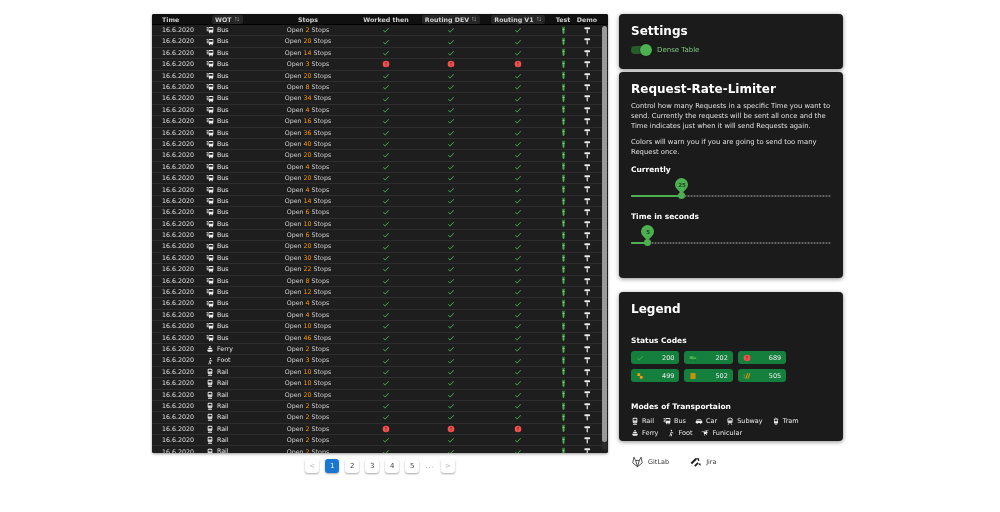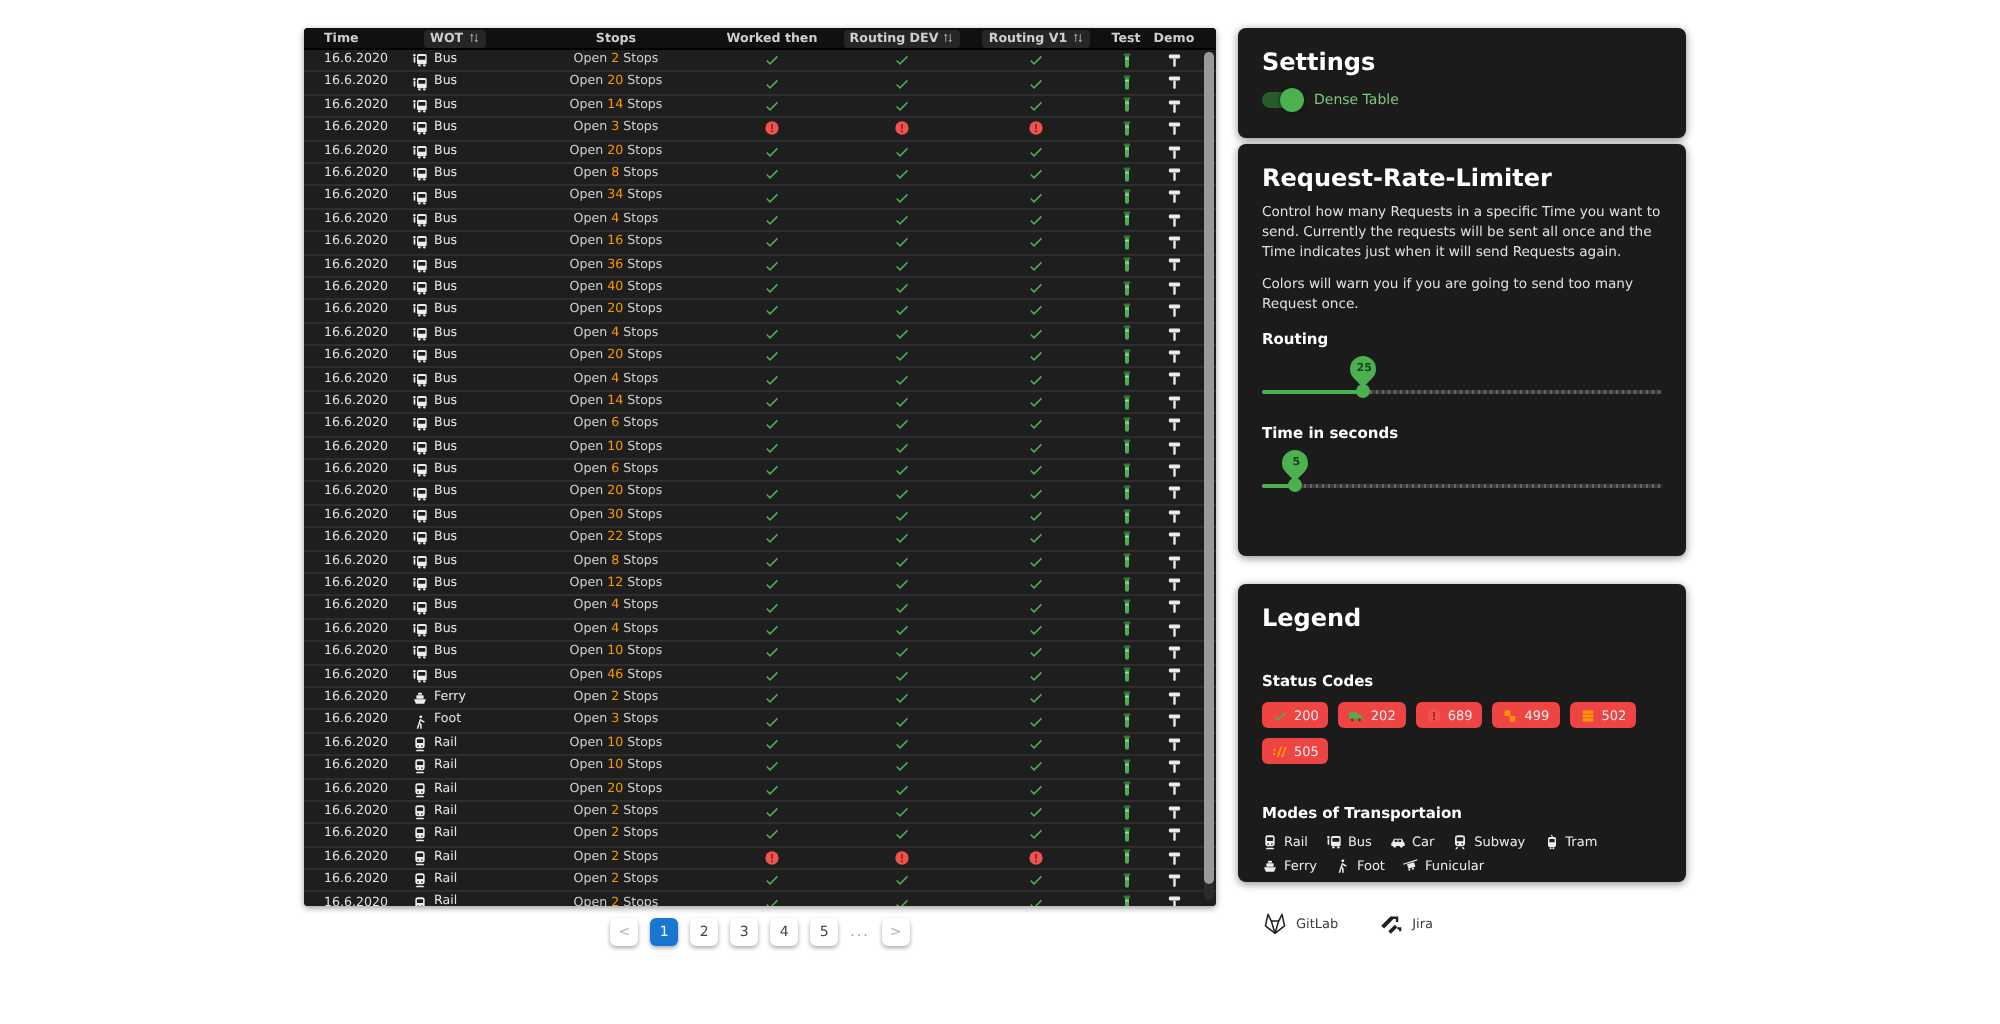--- a/index.html
+++ b/index.html
@@ -61,21 +61,21 @@
   .thumb { position:absolute; top:16.5px; width:7px; height:7px; margin-left:-3.5px; border-radius:50%; background:#4caf50; }
   .balloon { position:absolute; top:2px; width:13px; height:13px; margin-left:-6.5px; background:#4caf50;
     border-radius:50% 50% 50% 0; transform:rotate(-45deg); display:flex; align-items:center; justify-content:center; }
   .balloon .bval { transform:rotate(45deg); font-size:5.5px; font-weight:bold; color:#17491b; }
   .send-btn { margin-top:13px; display:inline-block; background:#4caf50; color:#123d20; border:1px dashed #1f6b24;
     border-radius:3px; font-family:inherit; font-size:6.8px; font-weight:bold; padding:4px 8px; cursor:pointer; }
 
   .legend-card { top:292px; height:149px; }
   .legend-card h3 { margin-top:20px; }
   .chips { display:flex; flex-wrap:wrap; gap:5px; margin-top:6px; }
-  .chip { background:#ef4444; border-radius:3px; padding:2.5px 5px; display:flex; align-items:center; gap:3px; }
+  .chip { background:#15803d; border-radius:3px; padding:2.5px 5px; display:flex; align-items:center; gap:18px; }
   .chip .icon { width:8px; height:8px; }
   .chip-label { font-size:6.5px; color:#ececec; }
   .modes { display:flex; flex-wrap:wrap; gap:4px 9px; margin-top:6px; }
   .mode { display:flex; align-items:center; gap:3px; }
   .mode .icon { width:8px; height:8px; color:#ededed; }
   .mode-name { font-size:6.5px; color:#ececec; }
 
   .footer-links { position:absolute; left:631px; top:455px; display:flex; gap:20px; align-items:center; }
   .flink { display:flex; align-items:center; gap:4px; text-decoration:none; cursor:pointer; }
   .flink .icon { width:13px; height:13px; color:#1f1f1f; }
@@ -2406,21 +2406,21 @@
         <span class="knob"></span>
       </span>
     <span class="toggle-label">Dense Table</span>
   </div>
 </section>
 
 <section class="card rate-card">
   <h2>Request-Rate-Limiter</h2>
   <p>Control how many Requests in a specific Time you want to send. Currently the requests will be sent all once and the Time indicates just when it will send Requests again.</p>
   <p>Colors will warn you if you are going to send too many Request once.</p>
-  <h3>Routing</h3>
+  <h3>Currently</h3>
   <div class="slider" id="slider-requests">
     <div class="track">
         <div class="fill" style="width: 25%;"></div>
       </div>
     <div class="balloon" style="left: 25%;">
         <span class="bval">25</span>
       </div>
     <div class="thumb" style="left: 25%;"></div>
   </div>
   <h3>Time in seconds</h3>

